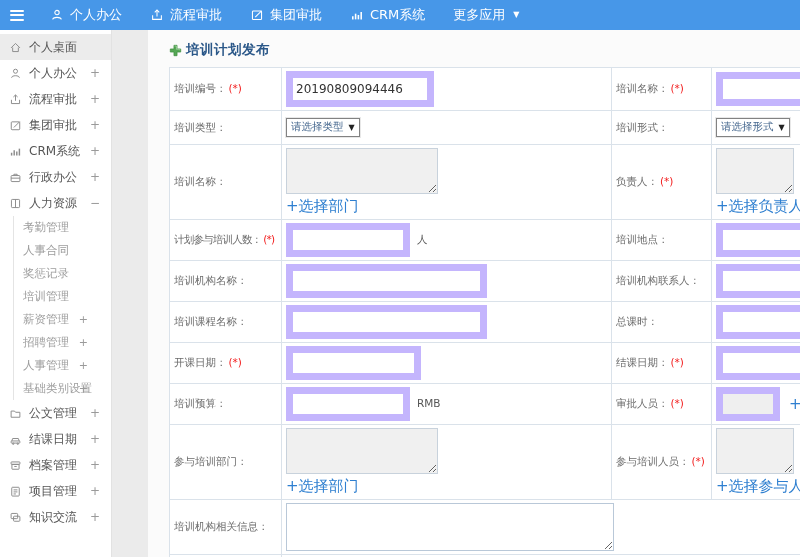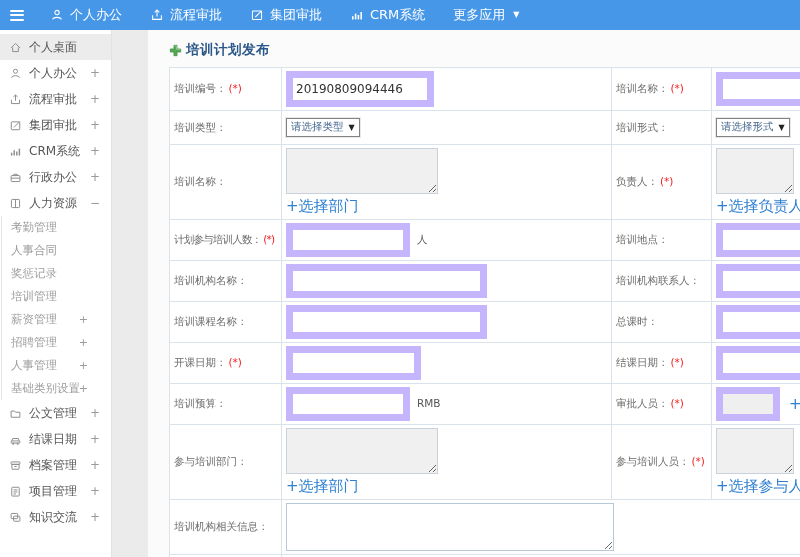--- a/index.html
+++ b/index.html
@@ -24,21 +24,21 @@
   .nav-caret{font-size:8px;line-height:1;margin-left:2px}
 
   
   .sidebar{position:absolute;top:30px;left:0;width:112px;bottom:0;background:#fff;
     border-right:1px solid #e2e2e2;padding-top:4px;box-sizing:border-box;overflow:hidden}
   .side-item{height:26px;display:flex;align-items:center;padding:0 8px 0 9px;position:relative;
     font-size:12px;color:#555;cursor:pointer;white-space:nowrap}
   .side-item svg{width:13px;height:13px;color:#8c8c8c;margin-right:7px;flex:none}
   .side-item .exp{position:absolute;right:11px;color:#9a9a9a;font-size:12px;font-weight:normal}
   .side-item.active{background:#ececec}
-  .subs{margin-left:1px;border-left:1px solid #e4e4e4}
+  .subs{margin-left:13px;border-left:1px solid #e4e4e4}
   .sub-item{height:23px;display:flex;align-items:center;padding-left:9px;font-size:11.5px;
     color:#9d9d9d;position:relative;cursor:pointer;white-space:nowrap}
   .sub-item .exp{position:absolute;right:23px;font-size:11px;color:#9a9a9a}
 
   
   .content{position:absolute;top:30px;left:148px;width:652px;bottom:0;background:#fbfbfb;overflow:hidden}
   .page-head{display:flex;align-items:center;gap:4px;padding:11px 0 8px 21px}
   .page-head h1{font-size:13.5px;color:#2a5788;margin:0;font-weight:bold;letter-spacing:.5px}
   .plus-badge svg{width:13px;height:13px}
 

